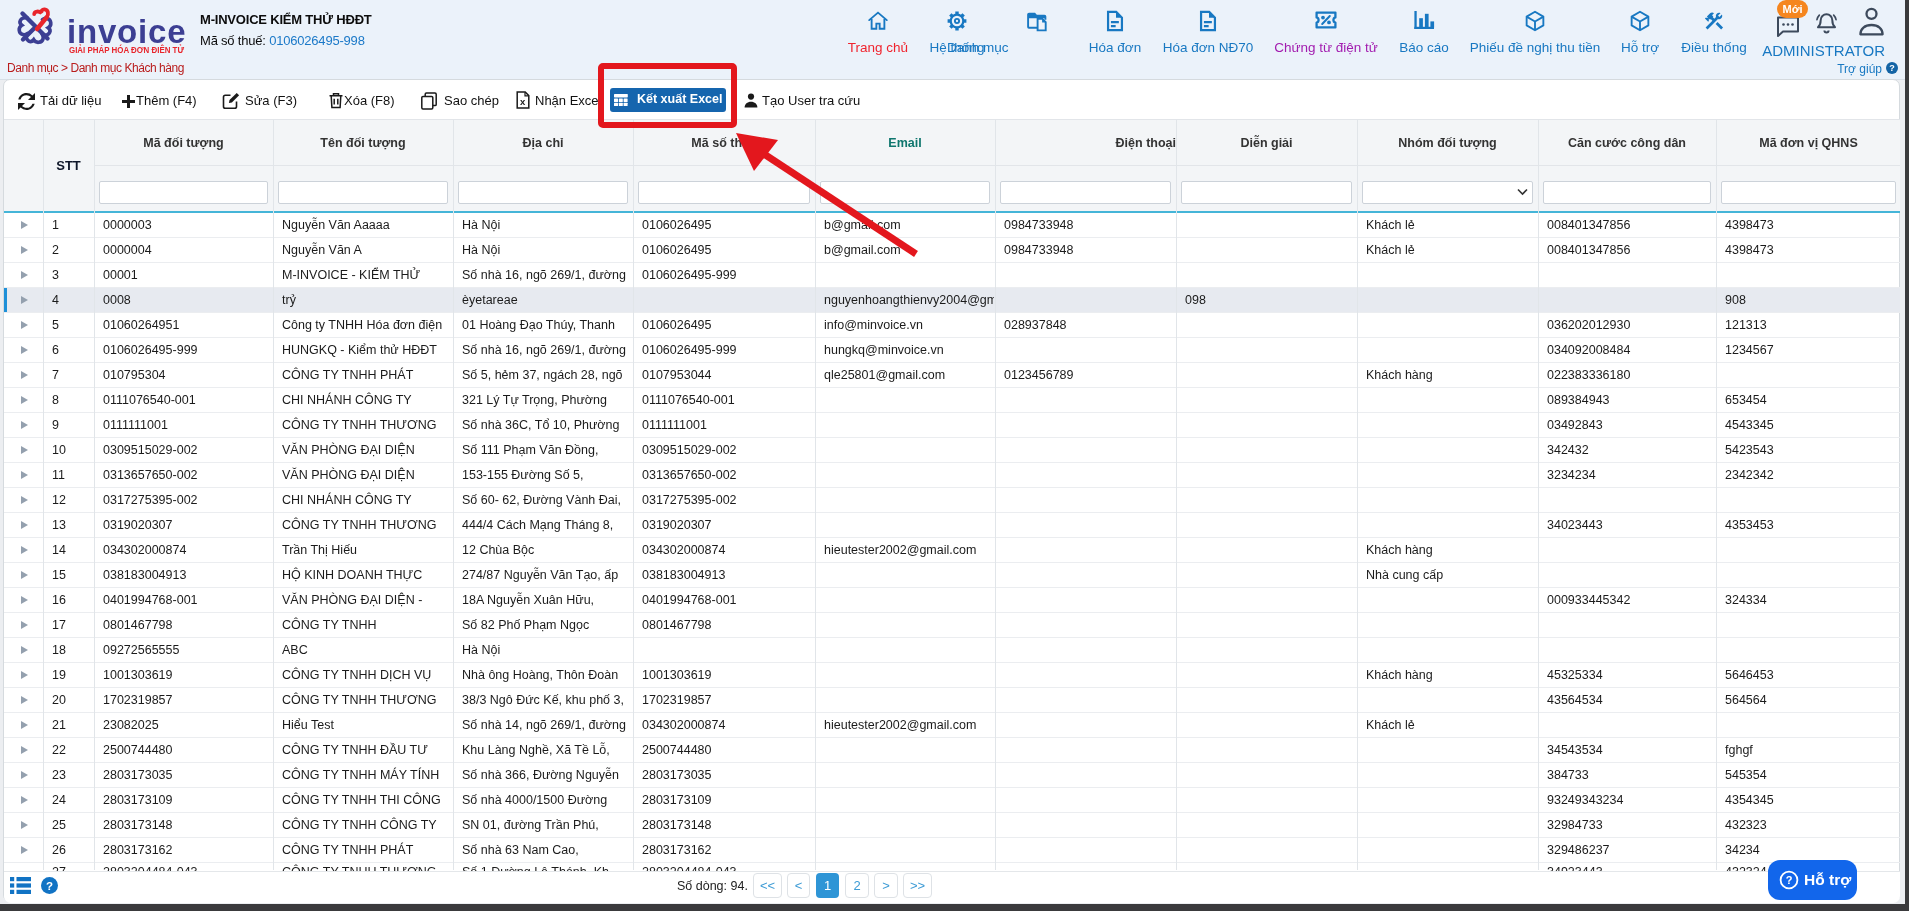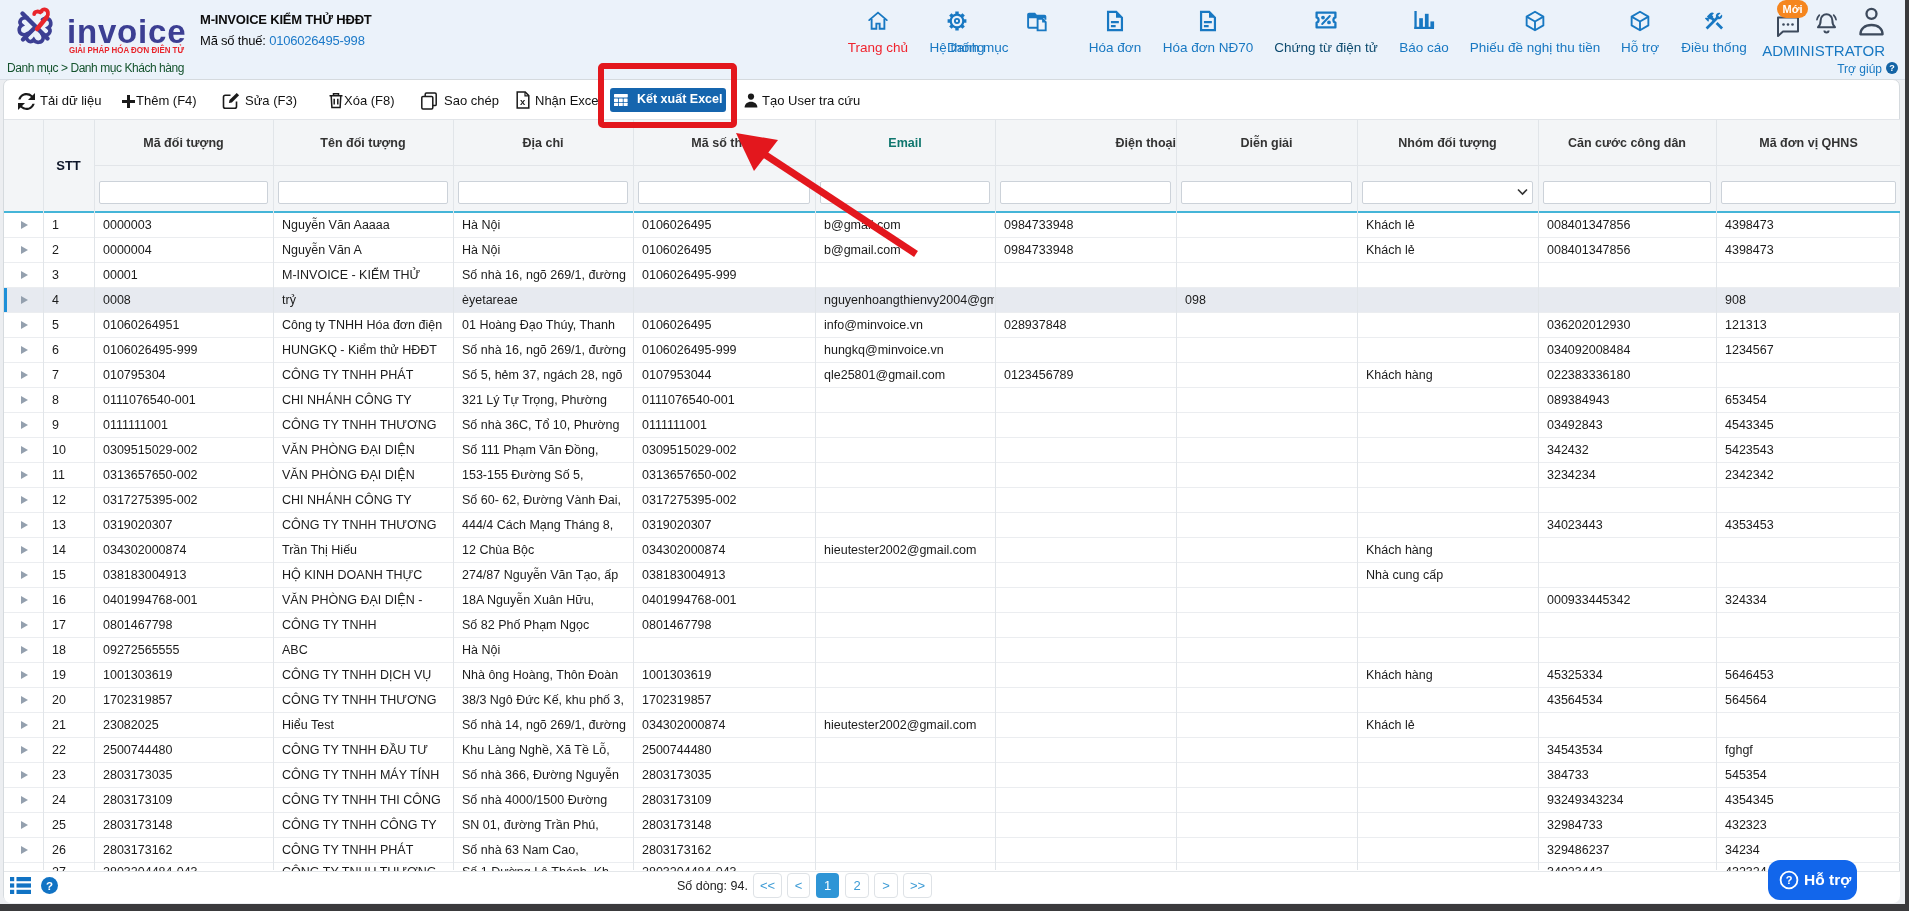--- a/index.html
+++ b/index.html
@@ -22,21 +22,21 @@
   <g fill="none" stroke="#e8252b" stroke-linecap="round">
     <path d="M25 25 L34.5 13.5" stroke-width="4.4"></path>
     <path d="M34.8 13.2 C37 10 36.2 5.8 32.6 5.4 C30.2 5.2 28.8 7.2 29.6 9.2 C26.8 6.6 22.4 7 22.2 10.2" stroke-width="3.8"></path>
   </g>
   <text x="55" y="39" font-family="Liberation Sans" font-size="33" font-weight="bold" fill="#3c3f93" letter-spacing="-0.5" textLength="118">invoice</text>
   <text x="57" y="49" font-family="Liberation Sans" font-size="8.6" font-weight="bold" fill="#e8252b" textLength="115" lengthAdjust="spacingAndGlyphs">GIẢI PHÁP HÓA ĐƠN ĐIỆN TỬ</text>
 </svg>
 
 <div style="position:absolute;left:200px;top:12px;font-size:13px;font-weight:bold;letter-spacing:-0.2px;color:#0c0c0c">M-INVOICE KIỂM THỬ HĐĐT</div>
 <div style="position:absolute;left:200px;top:33px;font-size:13px;letter-spacing:-0.2px;color:#0c0c0c">Mã số thuế: <span style="color:#1b79c8">0106026495-998</span></div>
-<div style="position:absolute;left:7px;top:61px;font-size:12px;letter-spacing:-0.45px;color:#14532d">Danh mục &gt; Danh mục Khách hàng</div>
+<div style="position:absolute;left:7px;top:61px;font-size:12px;letter-spacing:-0.45px;color:#b91c1c">Danh mục &gt; Danh mục Khách hàng</div>
 
 <div style="position:absolute;left:788px;top:10px;width:180px;text-align:center"><svg width="22" height="22" viewBox="0 0 20 20" fill="none" stroke="#1878c2" stroke-width="1.7">
       <path d="M2 9.2 10 2.4l8 6.8" stroke-linecap="round"></path>
       <path d="M4.2 8.1V17h4.3v-4.6h3V17h4.3V8.1"></path>
     </svg></div>
 <div style="position:absolute;left:788px;top:40px;width:180px;text-align:center;font-size:13.5px;color:#f0242e">Trang chủ</div>
 <div style="position:absolute;left:867px;top:10px;width:180px;text-align:center"><svg width="22" height="22" viewBox="0 0 22 22" fill="none" stroke="#1878c2">
       <circle cx="11" cy="11" r="6.3" stroke-width="2.2"></circle>
       <circle cx="11" cy="11" r="2.1" stroke-width="1.9"></circle>
       <path d="M17.40 11.00L20.40 11.00M15.53 15.53L17.65 17.65M11.00 17.40L11.00 20.40M6.47 15.53L4.35 17.65M4.60 11.00L1.60 11.00M6.47 6.47L4.35 4.35M11.00 4.60L11.00 1.60M15.53 6.47L17.65 4.35" stroke-width="3.4"></path>
@@ -60,21 +60,21 @@
       <path fill="#1878c2" stroke="none" d="M10.9 1.9v5.2h5.2z"></path>
       <path stroke-width="2.1" d="M6.3 11.1h7.2M6.3 14.6h4.3"></path>
     </svg></div>
 <div style="position:absolute;left:1118px;top:40px;width:180px;text-align:center;font-size:13.5px;color:#1878c2">Hóa đơn NĐ70</div>
 <div style="position:absolute;left:1236px;top:10px;width:180px;text-align:center"><svg width="22" height="20" viewBox="0 0 22 20" fill="none" stroke="#1878c2">
       <path stroke-width="2.3" stroke-linejoin="round" d="M1.6 2.6 H20.4 V7.4 A2.7 2.7 0 0 0 20.4 12.6 V17.4 H1.6 V12.6 A2.7 2.7 0 0 0 1.6 7.4 Z"></path>
       <path stroke-width="2" stroke-linecap="round" d="M7.2 14 14.8 6"></path>
       <circle cx="8" cy="7.6" r="1.1" fill="#1878c2" stroke-width="1.6"></circle>
       <circle cx="14" cy="12.4" r="1.1" fill="#1878c2" stroke-width="1.6"></circle>
     </svg></div>
-<div style="position:absolute;left:1236px;top:40px;width:180px;text-align:center;font-size:13.5px;color:#0c4a6e">Chứng từ điện tử</div>
+<div style="position:absolute;left:1236px;top:40px;width:180px;text-align:center;font-size:13.5px;color:#a21caf">Chứng từ điện tử</div>
 <div style="position:absolute;left:1334px;top:10px;width:180px;text-align:center"><svg width="21" height="20" viewBox="0 0 21 20" fill="#1878c2">
       <rect x="0.4" y="1" width="2.3" height="18"></rect>
       <rect x="0.4" y="16.8" width="19.6" height="2.2"></rect>
       <rect x="5.2" y="8.2" width="3.7" height="9.4"></rect>
       <rect x="10.9" y="3.8" width="3.7" height="13.8"></rect>
       <rect x="16.4" y="11.4" width="3.7" height="6.2"></rect>
     </svg></div>
 <div style="position:absolute;left:1334px;top:40px;width:180px;text-align:center;font-size:13.5px;color:#1878c2">Báo cáo</div>
 <div style="position:absolute;left:1445px;top:10px;width:180px;text-align:center"><svg width="22" height="22" viewBox="0 0 20 20" fill="none" stroke="#1878c2" stroke-width="1.7" stroke-linejoin="round">
       <path d="M10 1.6 17.6 6v8L10 18.4 2.4 14V6z"></path>

